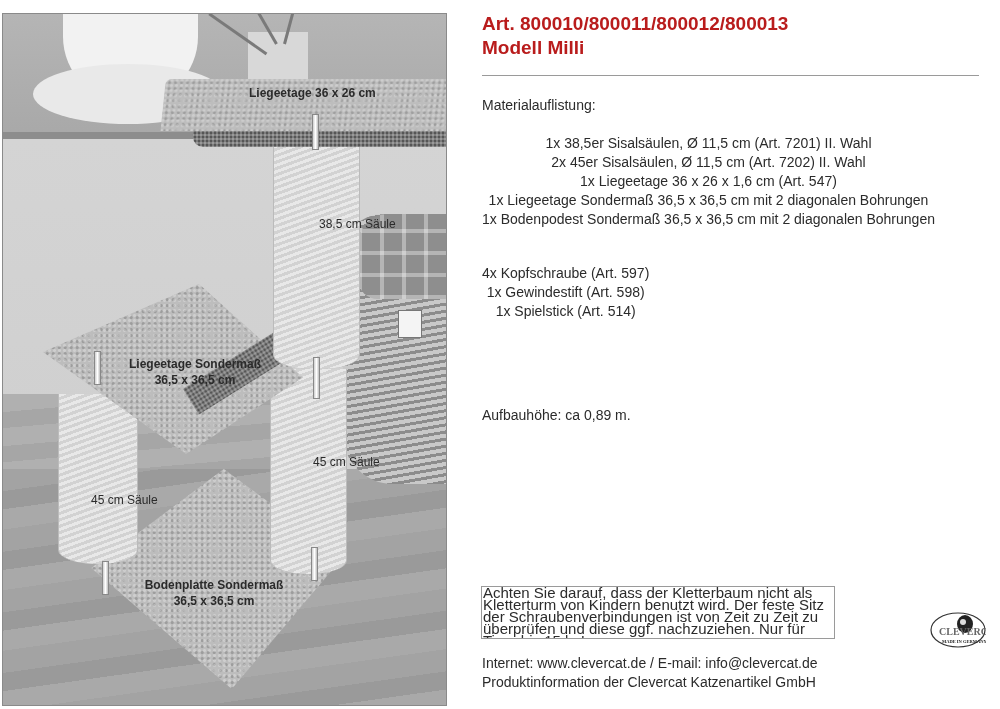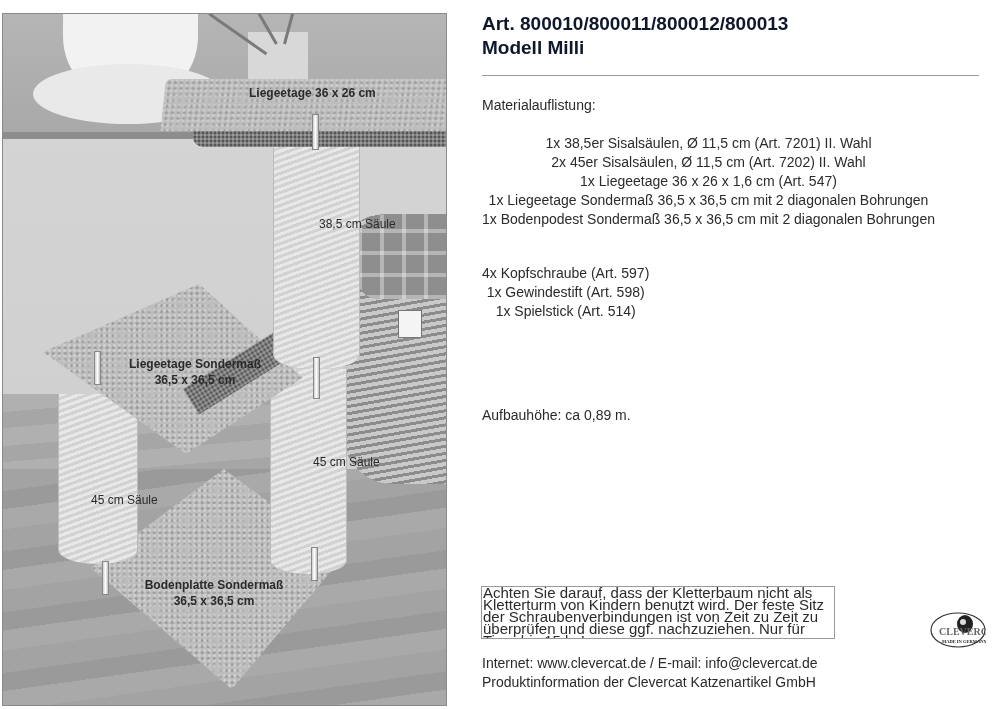--- a/index.html
+++ b/index.html
@@ -64,21 +64,21 @@
           clip-path:polygon(5% 45%,55% 0,100% 40%,58% 100%); }
 
   .bolt { width:5px; height:40px; background:linear-gradient(90deg,#cfcfcf,#ffffff,#bdbdbd);
           border:1px solid #888; }
 
   .lbl { position:absolute; font-size:12px; color:#2b2b2b; white-space:nowrap;text-align:right; }
   .lbl.b { font-weight:bold; text-align:center; line-height:16px; }
 
   
   .title { position:absolute; left:482px; top:12px; font-size:19px; font-weight:bold;
-           line-height:24px; color:#0f172a; }
+           line-height:24px; color:#b91c1c; }
   .rule { position:absolute; left:482px; top:75px; width:497px; height:1px; background:#9a9a9a; }
   .section-head { position:absolute; left:482px; top:97px; font-size:14px; font-weight:normal; color:#2b2b2b; }
   .list { position:absolute; left:482px; font-size:14px; line-height:19px; color:#2b2b2b; white-space:nowrap; }
   .list div { height:19px;text-align:center; }
   .height { position:absolute; left:482px; top:407px; font-size:14px; color:#2b2b2b; }
   .notice { position:absolute; left:481px; top:586px; width:354px; height:53px; box-sizing:border-box;
             border:1px solid #9a9a9a; font-size:15px; line-height:12px; color:#2b2b2b; padding:0 0 0 1px;
             overflow:hidden; }
   .logo { position:absolute; left:930px; top:611px; width:56px; height:38px; }
   .footer { position:absolute; left:482px; top:654px; font-size:14px; line-height:19px; color:#2b2b2b; white-space:nowrap; }

